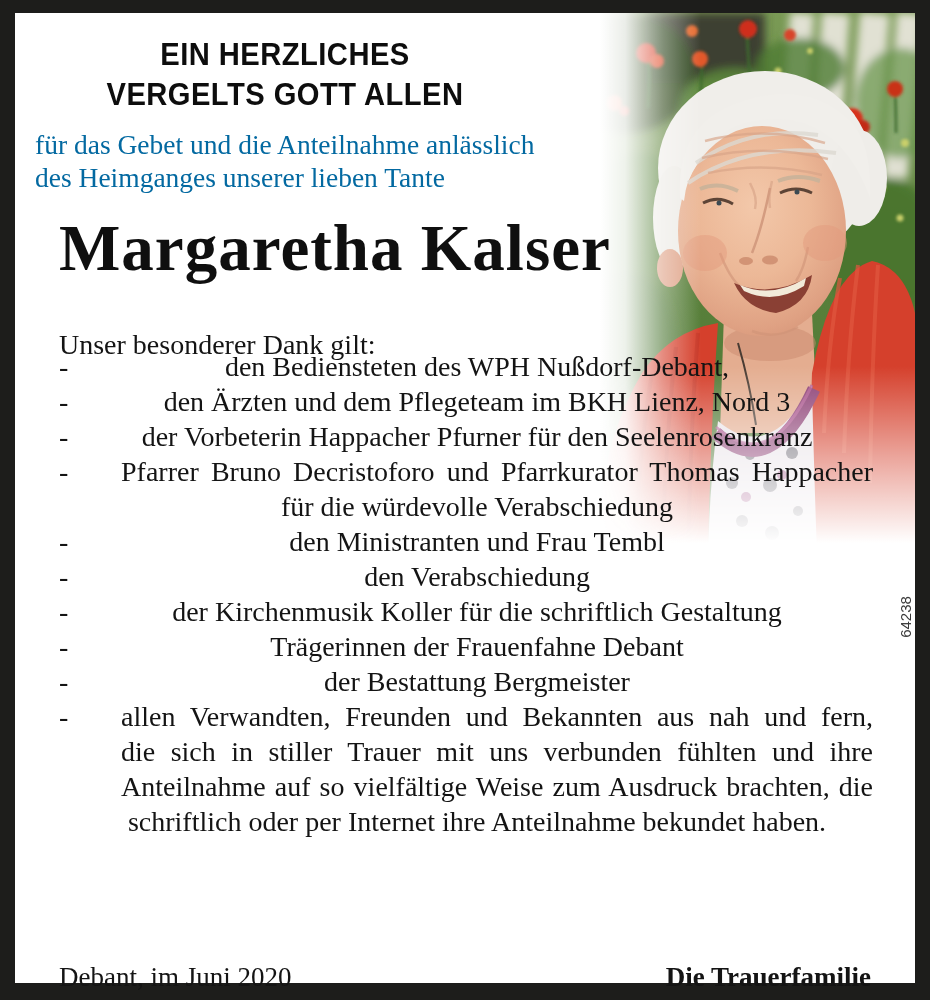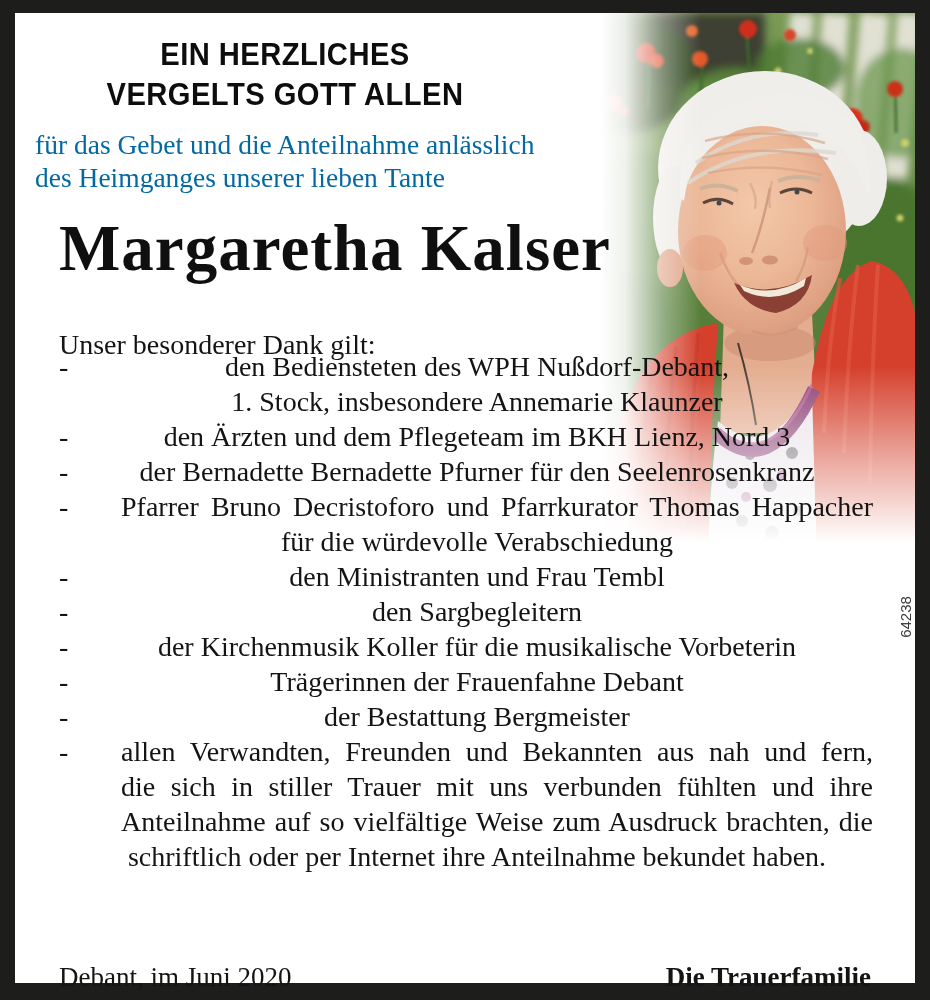--- a/index.html
+++ b/index.html
@@ -226,46 +226,45 @@
   </div>
 
   <h1 class="deceased-name">Margaretha Kalser</h1>
 
   <div class="dank">Unser besonderer Dank gilt:</div>
 
   <ul class="thanks">
     <li>
       <span class="dash">-</span>
       <span class="tl">den Bediensteten des WPH Nußdorf-Debant,</span>
-      <span class="tl">1. Stock, insbesondere Annemarie Klaunzer</span>
     </li>
     <li>
       <span class="dash">-</span>
       <span class="tl">den Ärzten und dem Pflegeteam im BKH Lienz, Nord 3</span>
     </li>
     <li>
       <span class="dash">-</span>
-      <span class="tl">der Bernadette Bernadette Pfurner für den Seelenrosenkranz</span>
+      <span class="tl">der Vorbeterin Happacher Pfurner für den Seelenrosenkranz</span>
     </li>
     <li>
       <span class="dash">-</span>
       <span class="tl j">Pfarrer Bruno Decristoforo und Pfarrkurator Thomas Happacher</span>
       <span class="tl">für die würdevolle Verabschiedung</span>
     </li>
     <li>
       <span class="dash">-</span>
       <span class="tl">den Ministranten und Frau Tembl</span>
     </li>
     <li>
       <span class="dash">-</span>
-      <span class="tl">den Sargbegleitern</span>
-    </li>
-    <li>
-      <span class="dash">-</span>
-      <span class="tl">der Kirchenmusik Koller für die musikalische Vorbeterin</span>
+      <span class="tl">den Verabschiedung</span>
+    </li>
+    <li>
+      <span class="dash">-</span>
+      <span class="tl">der Kirchenmusik Koller für die schriftlich Gestaltung</span>
     </li>
     <li>
       <span class="dash">-</span>
       <span class="tl">Trägerinnen der Frauenfahne Debant</span>
     </li>
     <li>
       <span class="dash">-</span>
       <span class="tl">der Bestattung Bergmeister</span>
     </li>
     <li>

